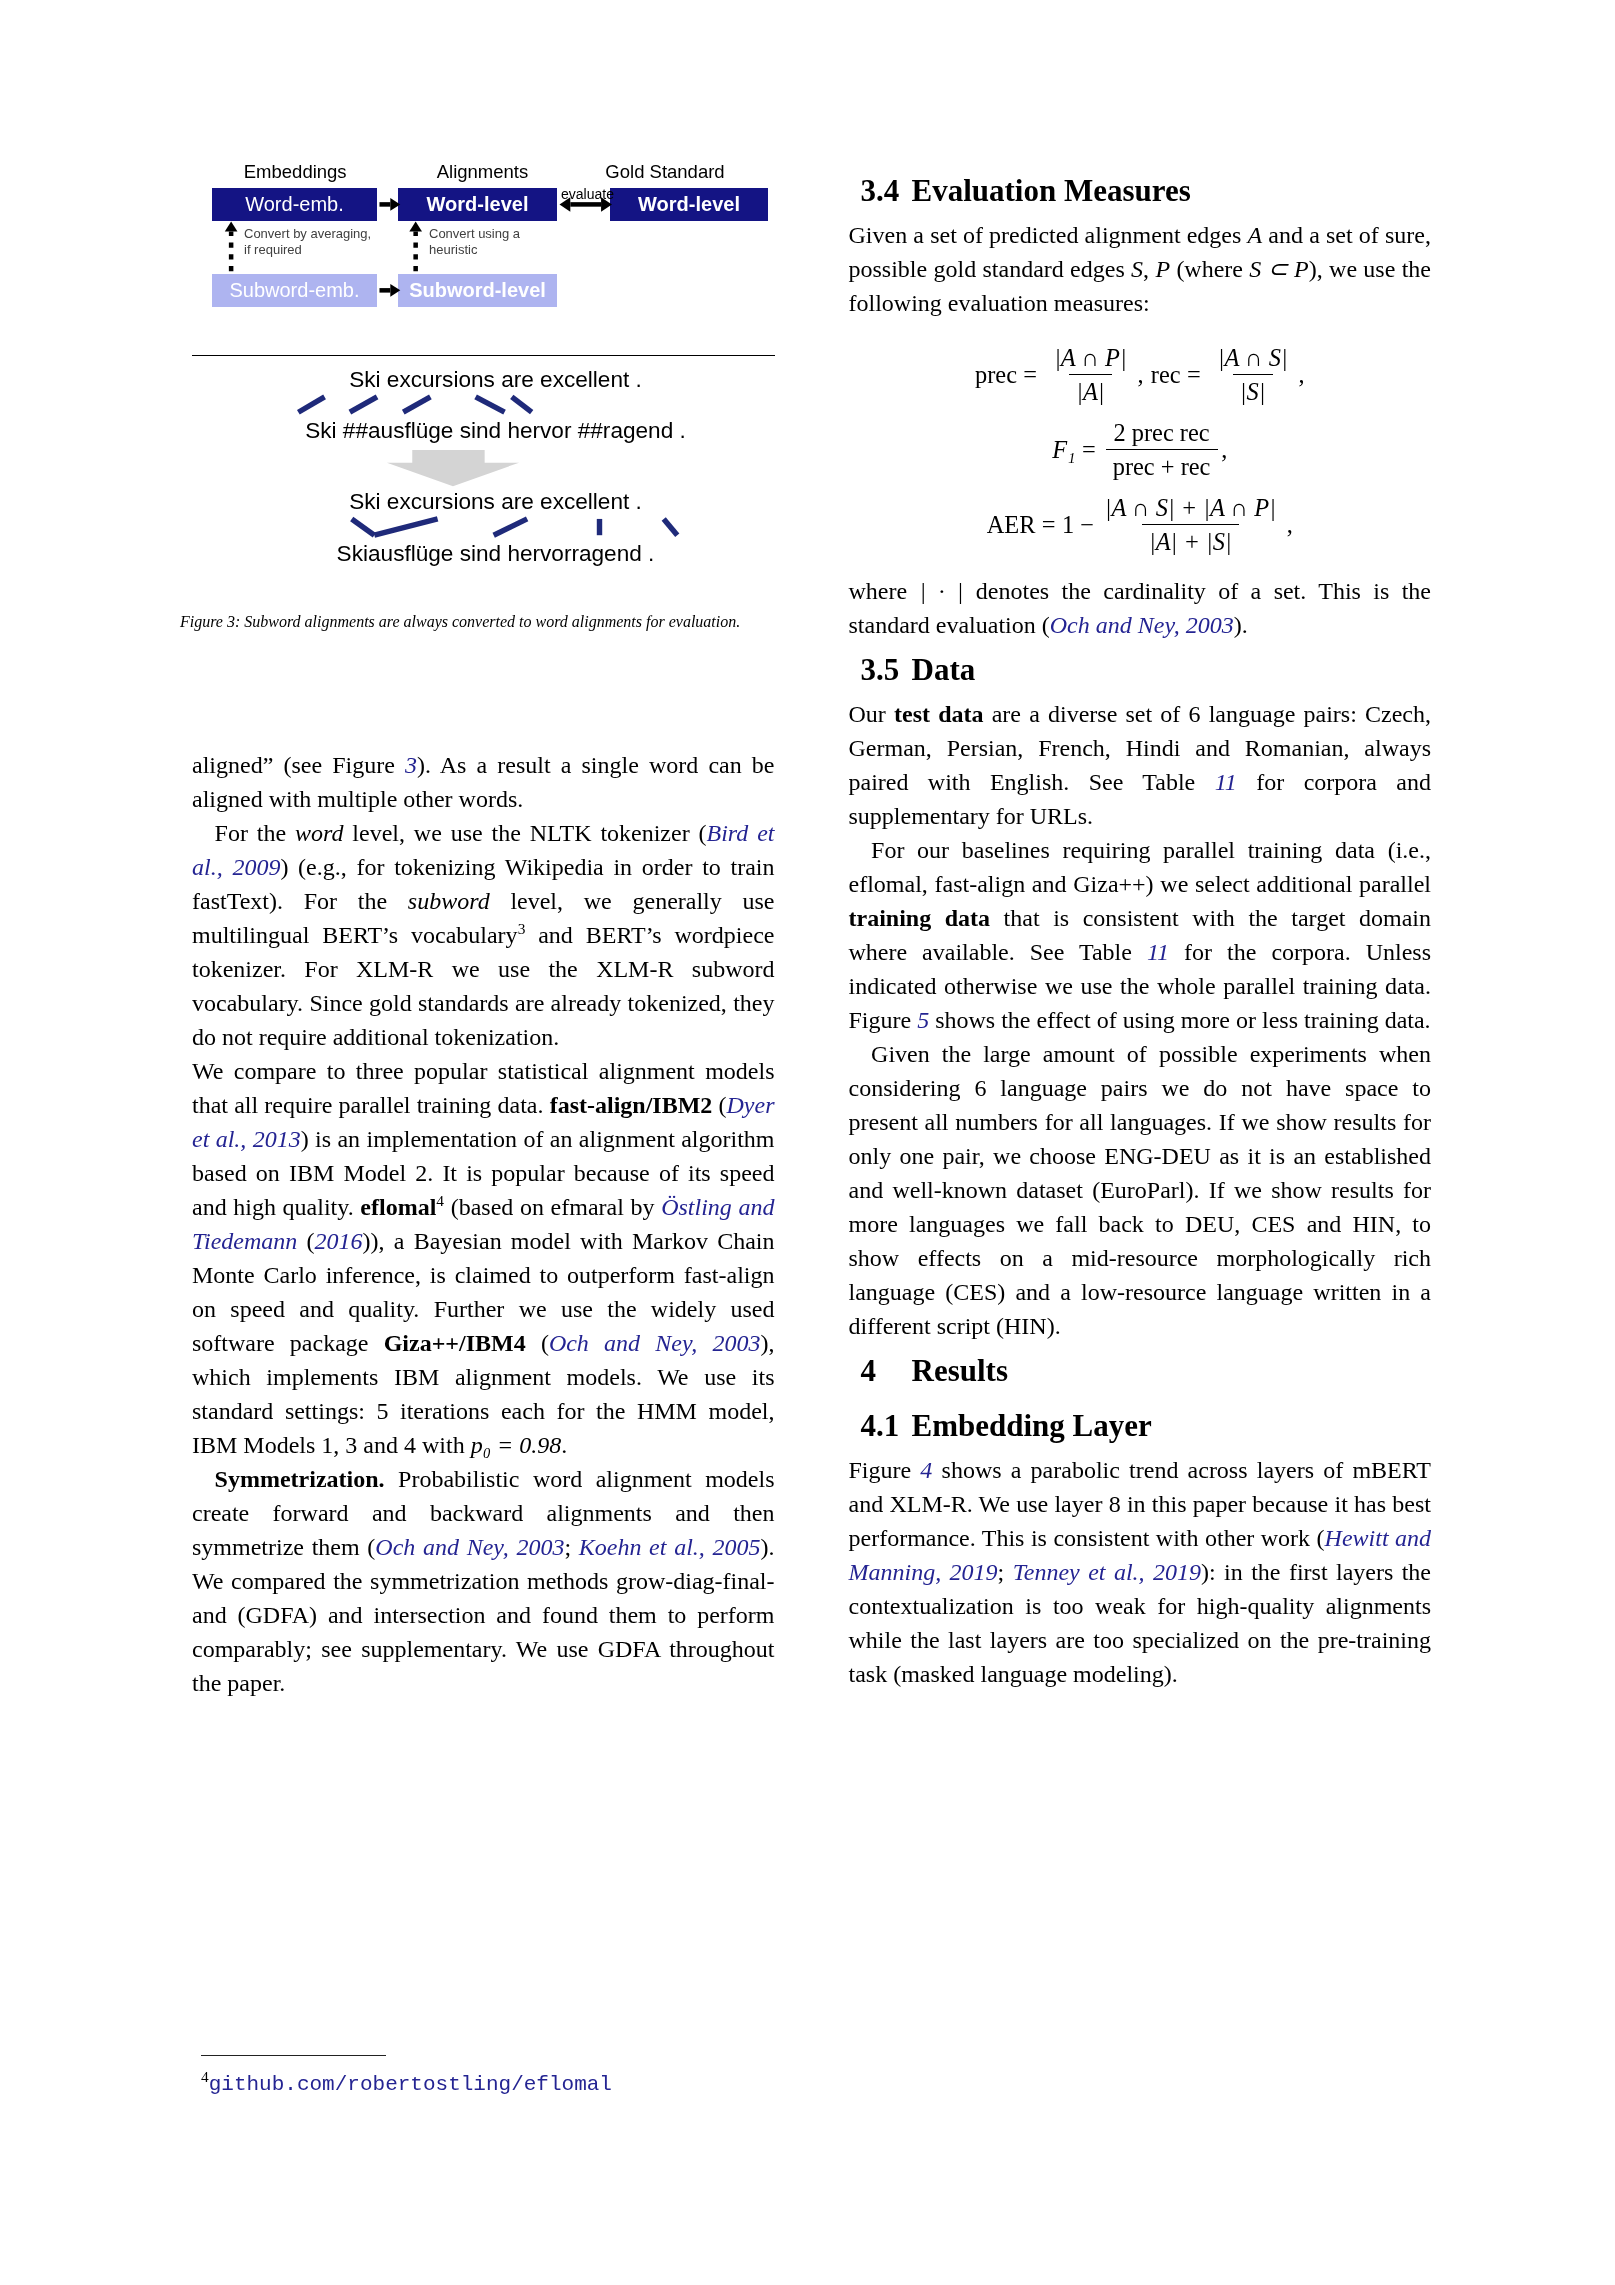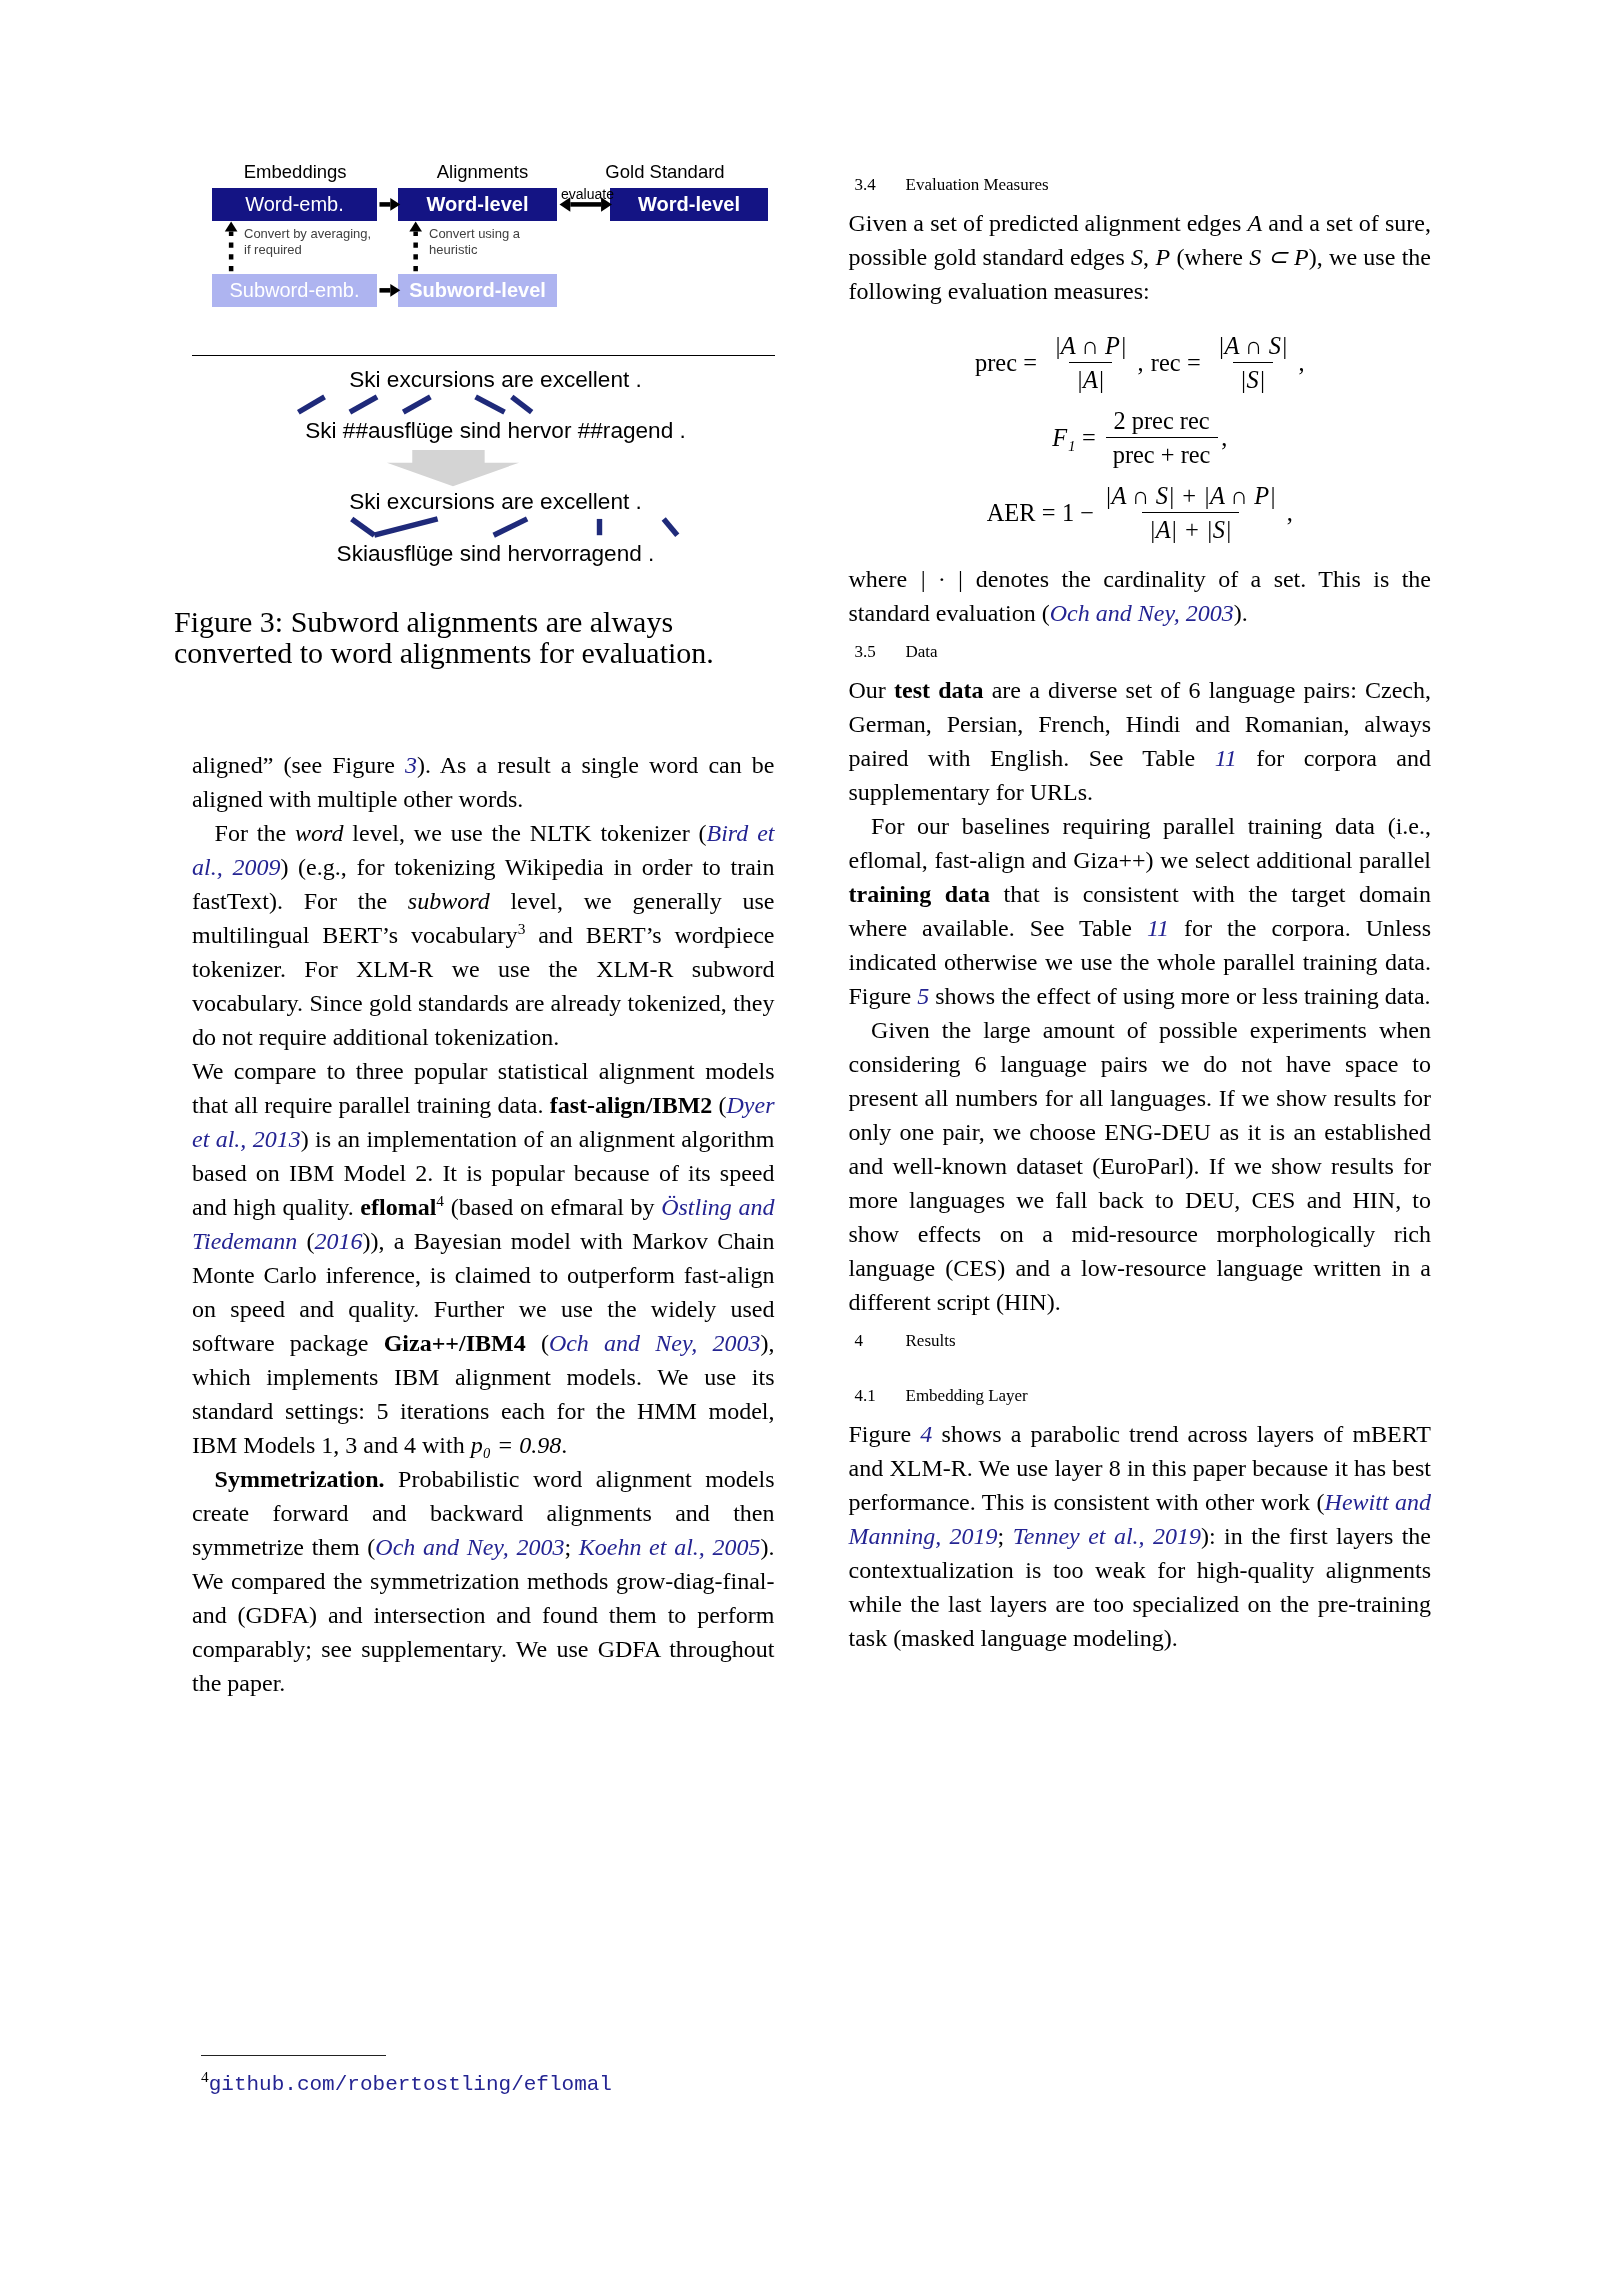--- a/index.html
+++ b/index.html
@@ -42,23 +42,23 @@
     line-height: 34px;
     text-align: justify;
     margin: 0;
     text-indent: 0;
     hyphens: none;
   }
   p.body.indent { text-indent: 22.6px; }
   p.body + p.body { margin-top: 0px; }
 
   h2.sect {
-    font-size: 17px;
-    font-weight: normal;
-    margin: 6px;
+    font-size: 31px;
+    font-weight: bold;
+    margin: 12px;
     padding: 0;
     line-height: 31px;
     font-family: "Liberation Serif", serif;
   }
   h2.sect .num { display: inline-block; min-width: 51px; }
 
   .gap-before-h { margin-top: 31px; }
   .gap-after-h  { margin-top: 18px; }
 
   .cite { color: #242492; font-style: italic; }
@@ -131,25 +131,26 @@
     font-family: "Liberation Sans", sans-serif;
     font-size: 22.6px;
     color: #000;
     white-space: nowrap;
     text-align: center;
     width: 100%;
   }
 
   .fig-caption {
     position: absolute;
-    left: 174px;
-    width: 583px;
-    font-size: 30px;
+    left: 180px;
+    width: 583px;
+    font-size: 16px;
     line-height: 31px;
     text-align: left;
+    font-style: italic;
   }
 
   
   .eqblock {
     margin: 23.5px 0 18px 0;
     text-align: center;
     font-family: "Liberation Serif", serif;
   }
   .eqrow {
     display: flex;

